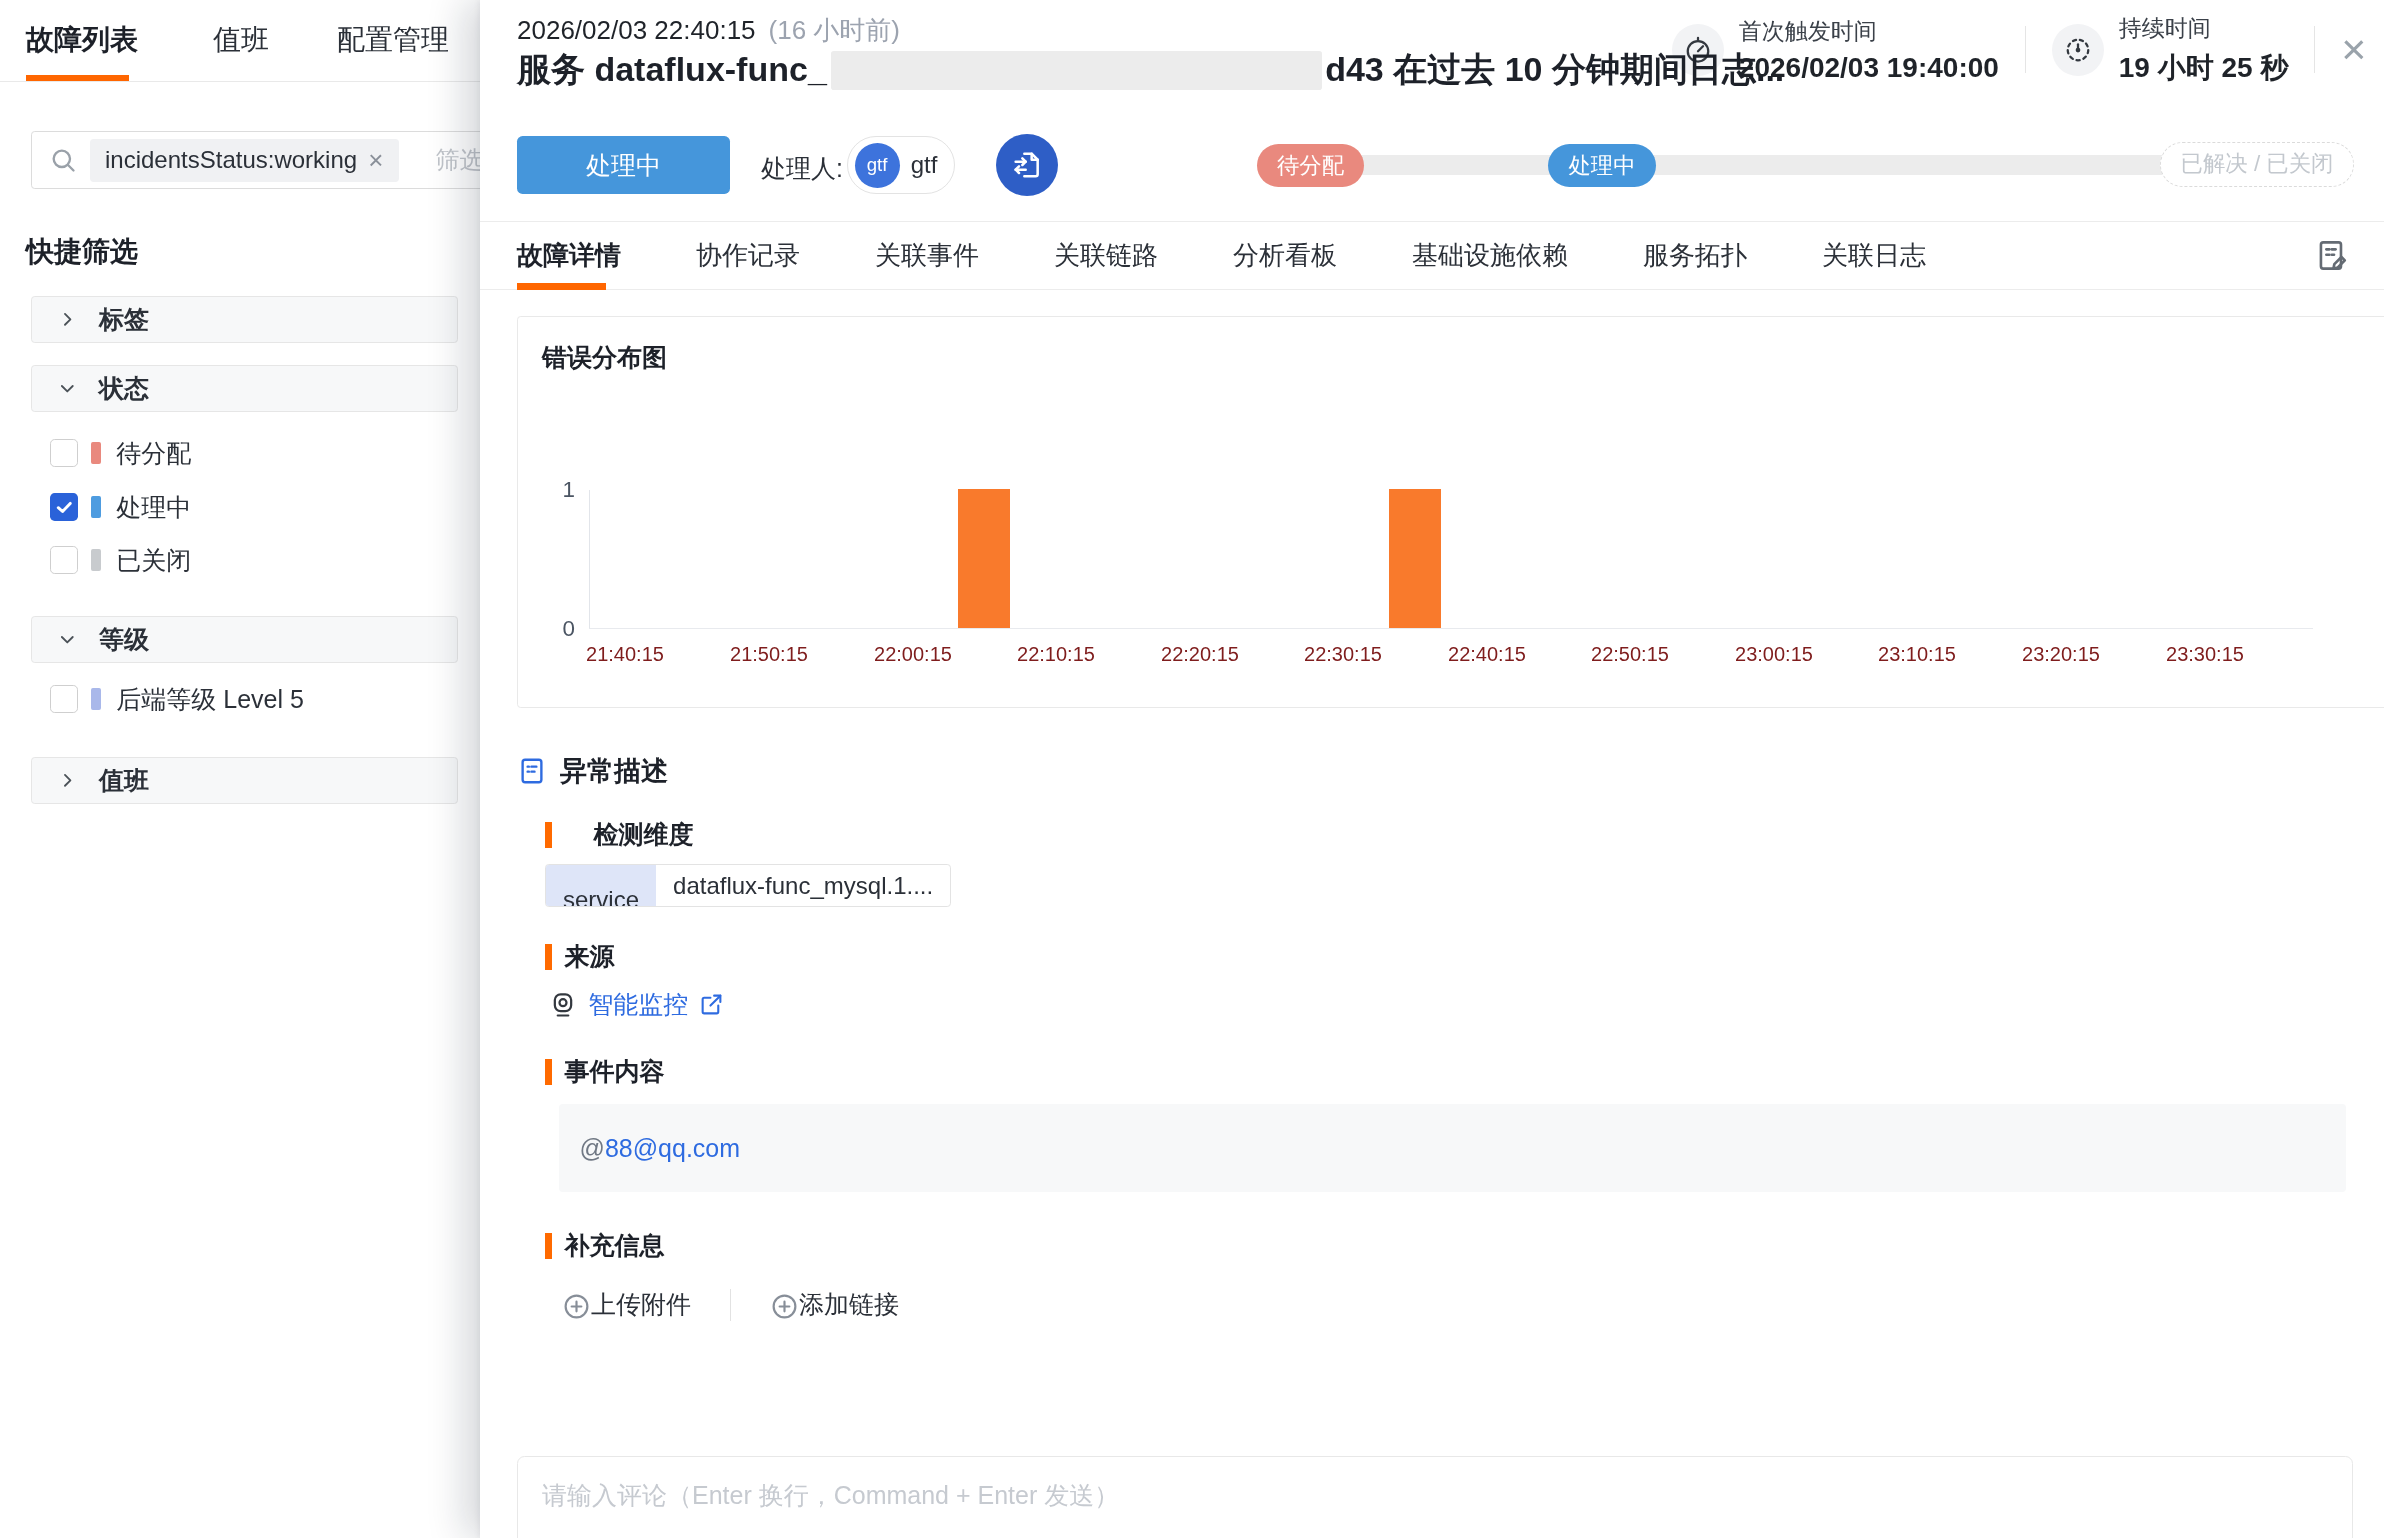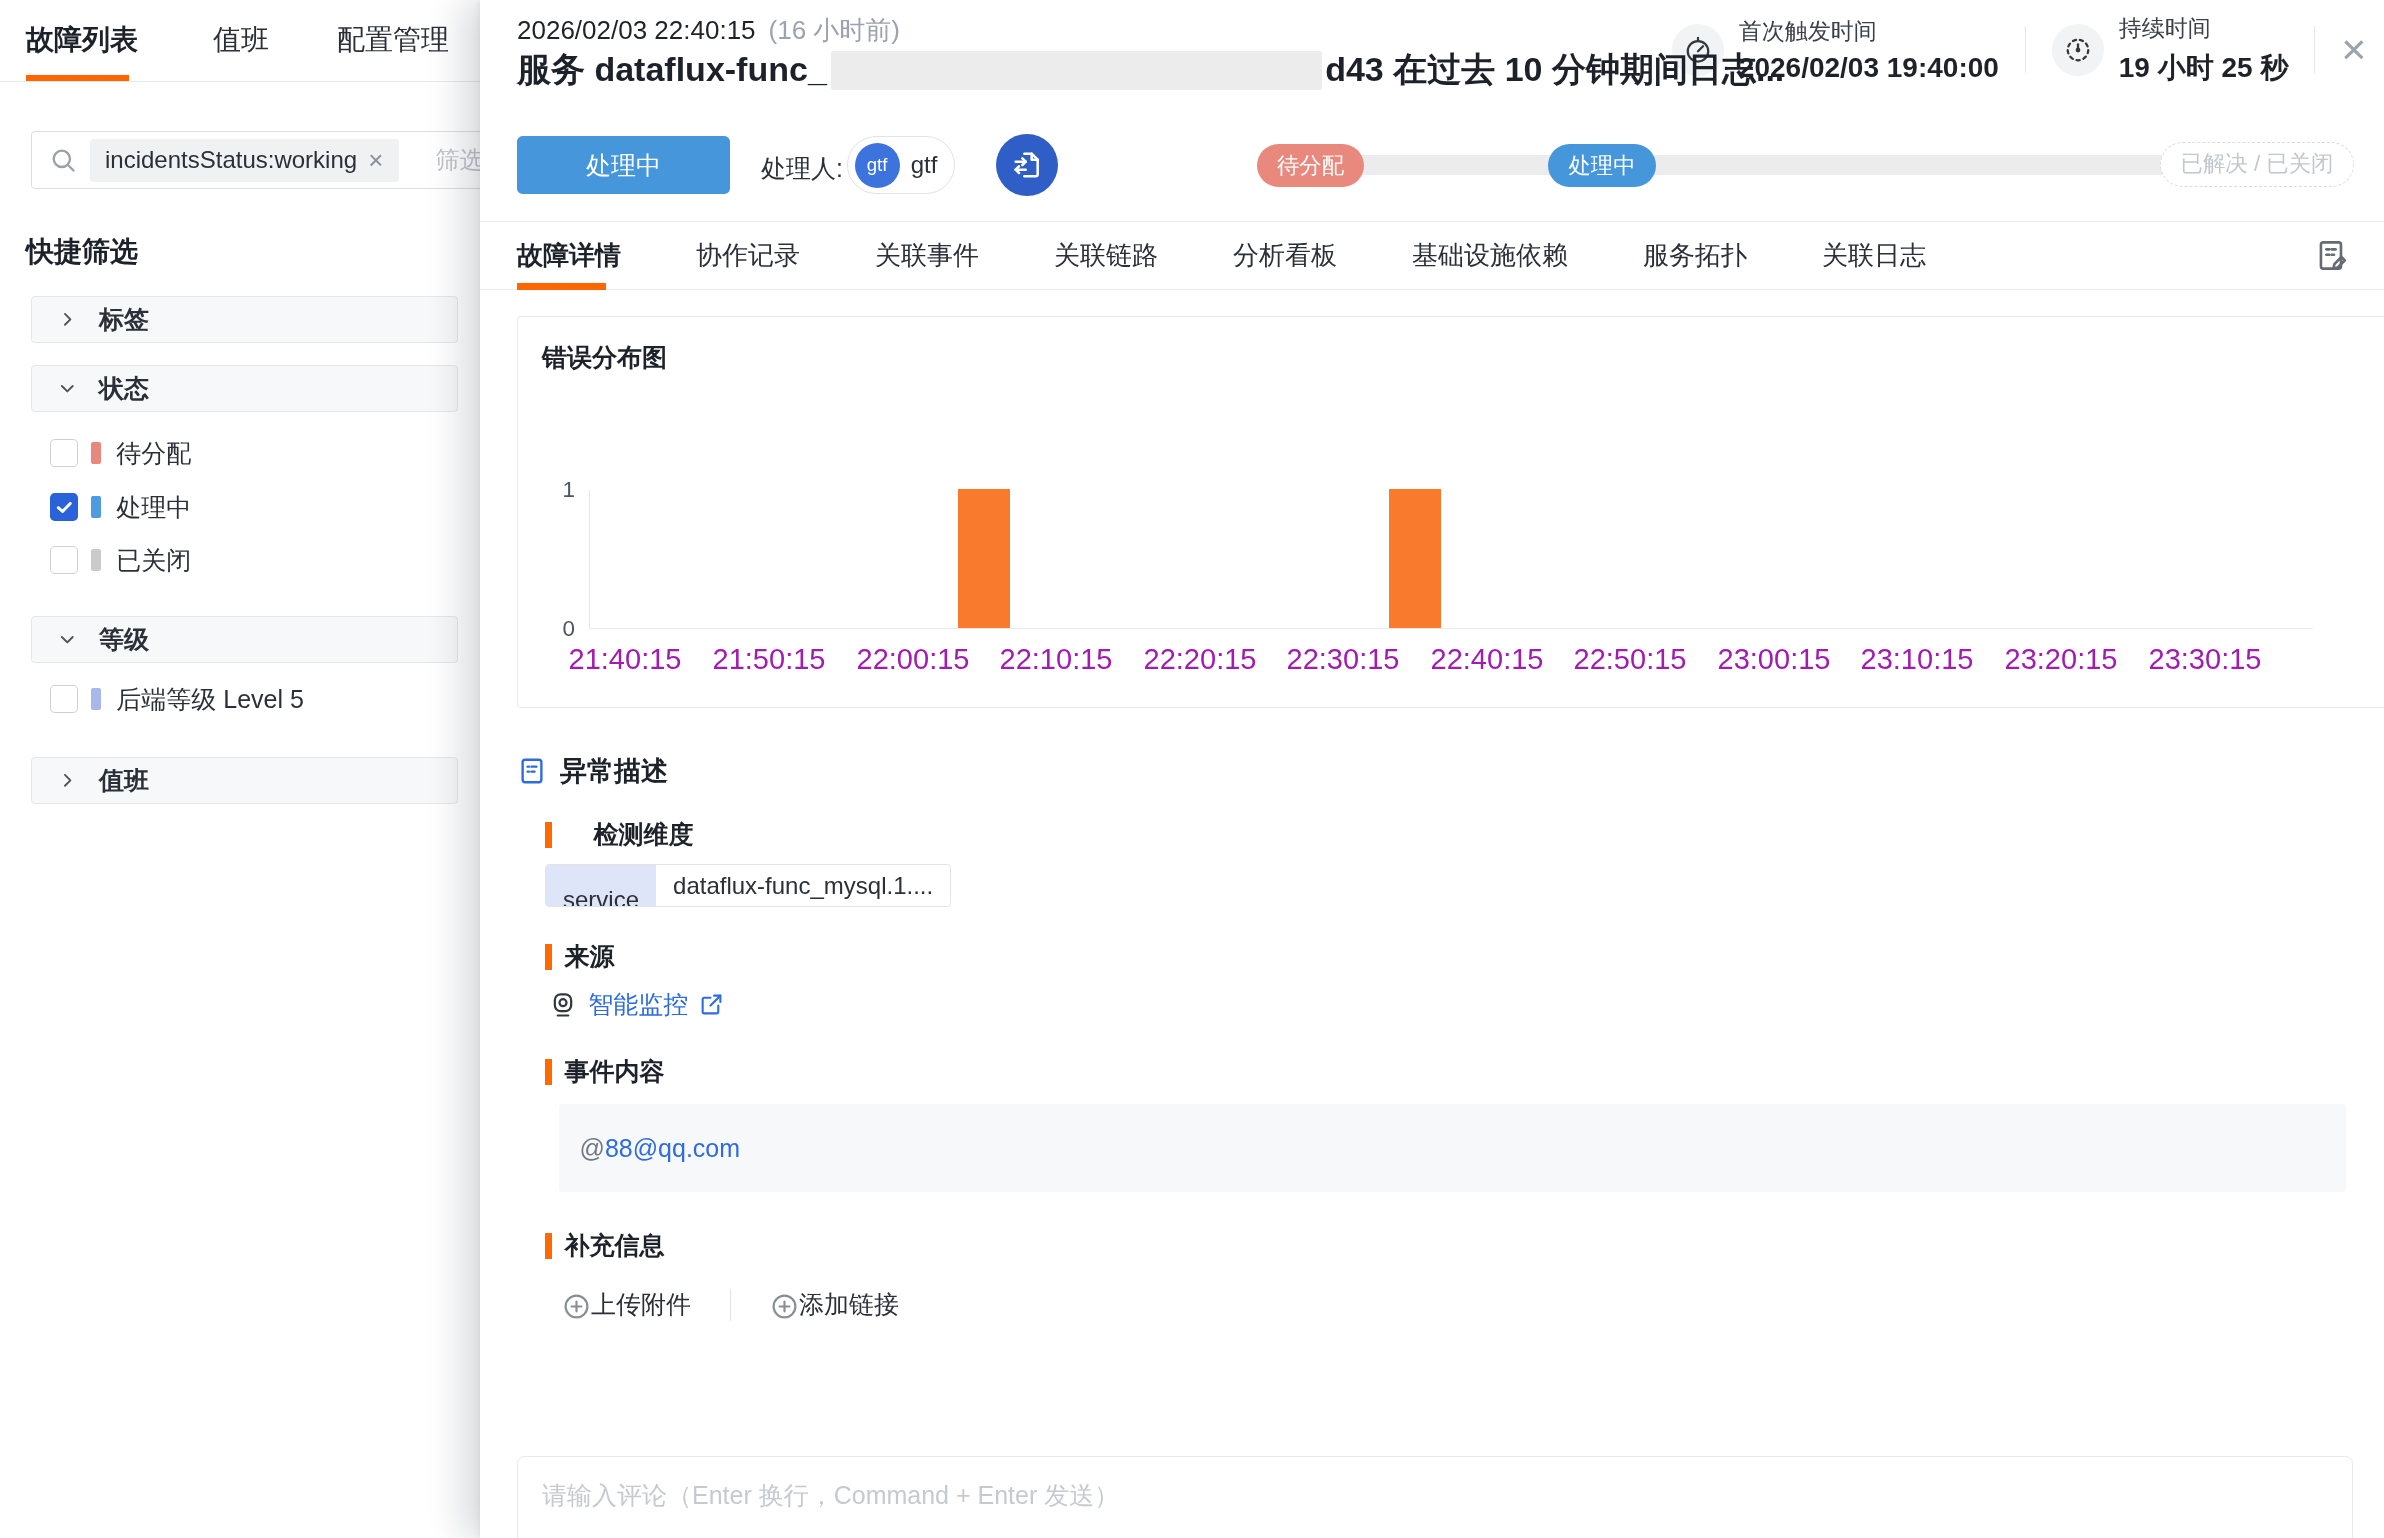--- a/index.html
+++ b/index.html
@@ -73,21 +73,21 @@
   .tabs-row { position:absolute; left:0; right:0; top:221px; height:69px; border-top:0.9px solid #ececec; border-bottom:0.9px solid #ececec; display:flex; align-items:center; padding-left:37px; gap:75px; }
   .dtab { font-size:26px; color:#2b3038; white-space:nowrap; cursor:pointer; position:relative; height:100%; display:flex; align-items:center; }
   .dtab.active { font-weight:700; color:#1d2129; }
   .dtab.active::after { content:""; position:absolute; left:0; bottom:-0.9px; width:89px; height:6.5px; background:#ff6600; }
   .note-icon { position:absolute; right:34px; top:15px; color:#646b73; cursor:pointer; }
 
   
   .chart-card { position:absolute; left:37px; top:316px; width:1882px; height:392px; border:0.9px solid #e9e9e9; border-radius:3.7px; background:#fff; }
   .chart-title { position:absolute; left:24px; top:24px; font-size:25px; font-weight:700; color:#1d2129; }
   .plot { position:absolute; left:71px; top:173px; width:1724px; height:139px; border-left:0.9px solid #e2e5ea; border-bottom:0.9px solid #e8eaee; }
-  .x-tick { position:absolute; top:calc(100% + 15px); transform:translateX(-50%); font-size:29px; color:#a21caf; white-space:nowrap; }
+  .x-tick { position:absolute; top:calc(100% + 15px); transform:translateX(-50%); font-size:20px; color:#7f1d1d; white-space:nowrap; }
   .y-tick { position:absolute; right:calc(100% + 15px); transform:translateY(-50%); font-size:22.4px; color:#4b5563; }
   .bar { position:absolute; bottom:0; width:52px; }
 
   
   .sec-header { position:absolute; left:37px; top:753px; display:flex; align-items:center; gap:13px; }
   .sec-header .stitle { font-size:27px; font-weight:700; color:#1d2129; }
   .sub-h { position:absolute; left:65px; display:flex; align-items:center; }
   .sub-h .obar { width:6.5px; height:26px; background:#ff6a00; margin-right:13px; flex:none; }
   .sub-h .sh-label { font-size:25px; font-weight:700; color:#1d2129; white-space:nowrap; }
   .sh-dim { top:818px;gap:29px; } .sh-src { top:940px; } .sh-evt { top:1055px; } .sh-ext { top:1229px; }

